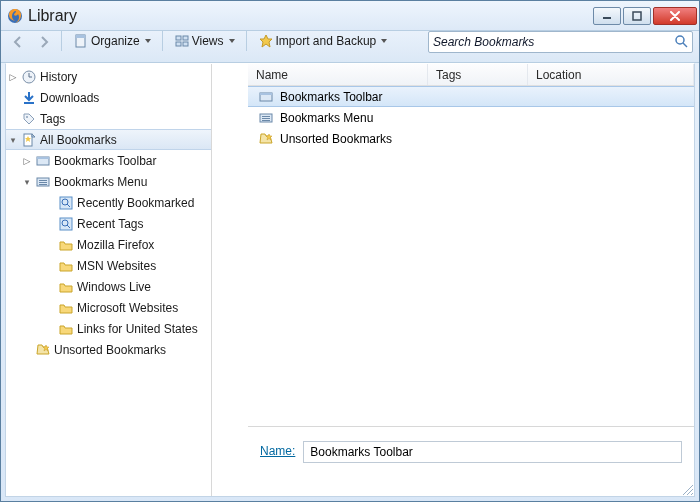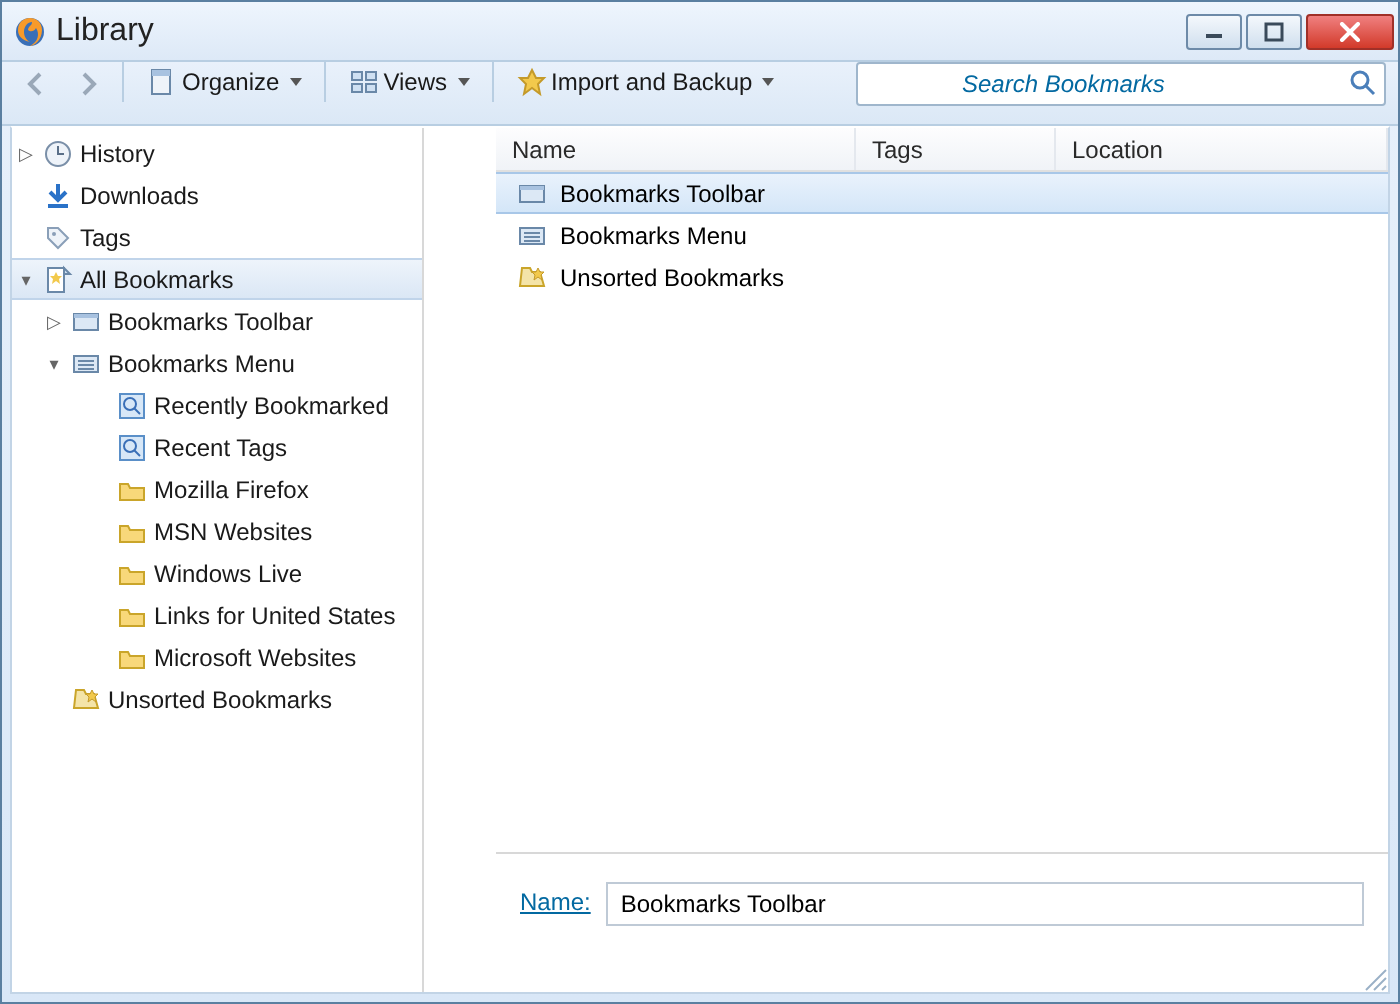--- a/index.html
+++ b/index.html
@@ -75,21 +75,21 @@
   .drop-caret {
     width:0;height:0;border-left:3px solid transparent;border-right:3px solid transparent;border-top:4px solid #555;display:inline-block;margin-left:3px;vertical-align:middle;
   }
   .search {
     margin-left:auto;
     width:265px;height:22px;
     background:#fff;border:1px solid #9fb6cc;border-radius:2px;
     display:flex;align-items:center;padding:0 4px;
     color:#888;font-style:italic;
   }
-  .search .ph { flex:1; font-style:italic; color:#0369a1;margin-left:48px;}
+  .search .ph { flex:1; font-style:italic; color:#0f172a;}
   .search .mag { color:#4b7fba; }
   
   .body {
     flex:1; display:flex; background:#fff; border-top:1px solid #fff;
     border-left:1px solid #c2d4e6; border-right:1px solid #c2d4e6; border-bottom:1px solid #c2d4e6;
     margin:0 4px 4px 4px;
   }
   .sidebar {
     width:206px; border-right:1px solid #d8d8d8; overflow:auto;
     background:#fff;
@@ -357,30 +357,30 @@
           </span>
           <span class="txt">Windows Live</span>
         </div>
 
         <div class="tree-row depth2">
           <span class="ico">
             <svg width="16" height="16">
                 <path d="M2 5 h4 l1 2 h7 v6 h-12 z" fill="#f8d87a" stroke="#caa52a"></path>
               </svg>
           </span>
+          <span class="txt">Microsoft Websites</span>
+        </div>
+
+        <div class="tree-row depth2">
+          <span class="ico">
+            <svg width="16" height="16">
+                <path d="M2 5 h4 l1 2 h7 v6 h-12 z" fill="#f8d87a" stroke="#caa52a"></path>
+              </svg>
+          </span>
           <span class="txt">Links for United States</span>
-        </div>
-
-        <div class="tree-row depth2">
-          <span class="ico">
-            <svg width="16" height="16">
-                <path d="M2 5 h4 l1 2 h7 v6 h-12 z" fill="#f8d87a" stroke="#caa52a"></path>
-              </svg>
-          </span>
-          <span class="txt">Microsoft Websites</span>
         </div>
 
         <div class="tree-row depth1">
           <span class="expander"></span>
           <span class="ico">
             <svg width="16" height="16">
                 <path d="M2 12 h12 l-2 -7 h-4 l-1 -2 h-4 z" fill="#f4e4a8" stroke="#caa52a"></path>
                 <polygon points="11,3 12,5 14,5 12.5,6.5 13,9 11,7.5 9,9 9.5,6.5 8,5 10,5" fill="#f2c94c" stroke="#c49a2a" stroke-width="0.5"></polygon>
               </svg>
           </span>

